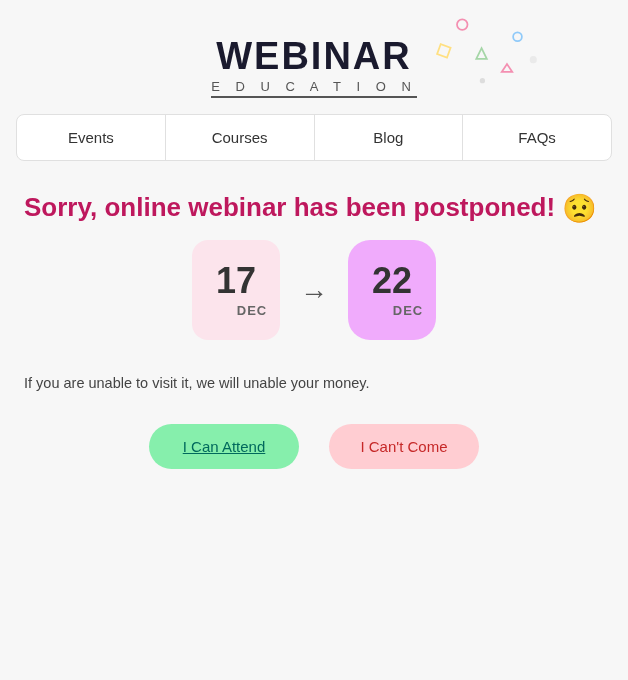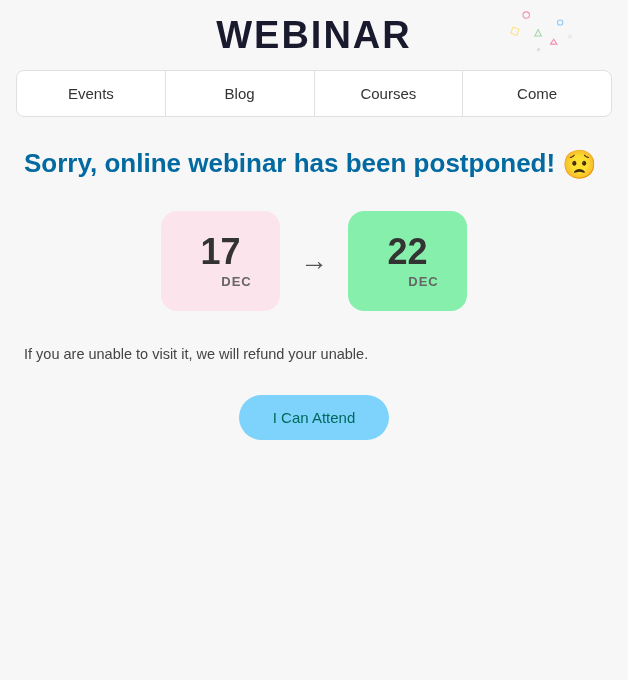--- a/index.html
+++ b/index.html
@@ -9,21 +9,21 @@
       background: #f7f7f7;
       width: 628px;
       min-height: 680px;
       overflow-x: hidden;
     }
 
     
     .header {
       background: #f7f7f7;
       text-align: center;
-      padding: 16px 0 16px;
+      padding: 37px 0 16px;
       position: relative;
     }
 
     .logo-title {
       font-size: 38px;
       font-weight: 900;
       color: #1a1a2e;
       letter-spacing: 2px;
       line-height: 1;
     }
@@ -76,56 +76,57 @@
     }
 
     
     .main {
       padding: 10px 24px 30px;
     }
 
     .headline {
       font-size: 26px;
       font-weight: 700;
-      color: #0369a1;
+      color: #be185d;
       line-height: 1.3;
-      margin-bottom: 28px;
+      margin-bottom: 13px;
     }
 
     .emoji {
       font-size: 28px;
       vertical-align: middle;
     }
 
     
     .date-row {
       display: flex;
       align-items: center;
       justify-content: center;
       gap: 20px;
       margin-bottom: 32px;
     }
 
     .date-card {
-      width: 119px;
+      width: 88px;
       height: 100px;
       border-radius: 16px;
       display: flex;
       flex-direction: column;
       align-items: center;
       justify-content: center;
       gap: 4px;
     }
 
     .date-card.old {
       background: #fce4ec;
     }
 
     .date-card.new {
-      background: #86efac;
+      background: #f0abfc;
+      border-radius: 22px;
     }
 
     .date-number {
       font-size: 36px;
       font-weight: 700;
       color: #333;
       line-height: 1;
     }
 
     .date-month {
@@ -162,22 +163,23 @@
       border-radius: 30px;
       font-size: 15px;
       font-weight: 500;
       cursor: pointer;
       border: none;
       min-width: 150px;
       text-align: center;
     }
 
     .btn-attend {
-      background: #7dd3fc;
+      background: #86efac;
       color: #00695c;
+      text-decoration: underline;
     }
 
     .btn-cantcome {
       background: #ffcdd2;
       color: #c62828;
     }
   </style>
 </head>
 <body>
 
@@ -194,45 +196,47 @@
       <circle cx="480" cy="30" r="5" fill="none" stroke="#f48fb1" stroke-width="2"></circle>
       <circle cx="532" cy="22" r="7" fill="none" stroke="#90caf9" stroke-width="2"></circle>
       <polygon points="512,55 520,70 504,70" fill="none" stroke="#ce93d8" stroke-width="2"></polygon>
       <circle cx="533" cy="62" r="5" fill="none" stroke="#80cbc4" stroke-width="2"></circle>
       <polygon points="445,75 452,63 458,75" fill="none" stroke="#a5d6a7" stroke-width="2"></polygon>
       <polygon points="170,82 176,73 182,82" fill="none" stroke="#f48fb1" stroke-width="2"></polygon>
       <circle cx="148" cy="92" r="3" fill="#ccc" opacity="0.6"></circle>
     </svg>
   </div>
   <div class="logo-title">WEBINAR</div>
+  <div class="logo-subtitle">E D U C A T I O N</div>
 </div>
 
 <nav class="nav">
   <div class="nav-item">Events</div>
+  <div class="nav-item">Courses</div>
   <div class="nav-item">Blog</div>
-  <div class="nav-item">Courses</div>
-  <div class="nav-item">Come</div>
+  <div class="nav-item">FAQs</div>
 </nav>
 
 <div class="main">
   <h1 class="headline">
     <span>Sorry, online webinar has been postponed!</span>
     <span class="emoji">😟</span>
   </h1>
 
   <div class="date-row">
     <div class="date-card old">
       <div class="date-number">17</div>
       <div class="date-month">DEC</div>
     </div>
     <div class="arrow">→</div>
     <div class="date-card new">
       <div class="date-number">22</div>
       <div class="date-month">DEC</div>
     </div>
   </div>
 
-  <p class="body-text">If you are unable to visit it, we will refund your unable.</p>
+  <p class="body-text">If you are unable to visit it, we will unable your money.</p>
 
   <div class="buttons-row">
     <button class="btn btn-attend">I Can Attend</button>
+    <button class="btn btn-cantcome">I Can't Come</button>
   </div>
 </div>
 
 </body></html>

